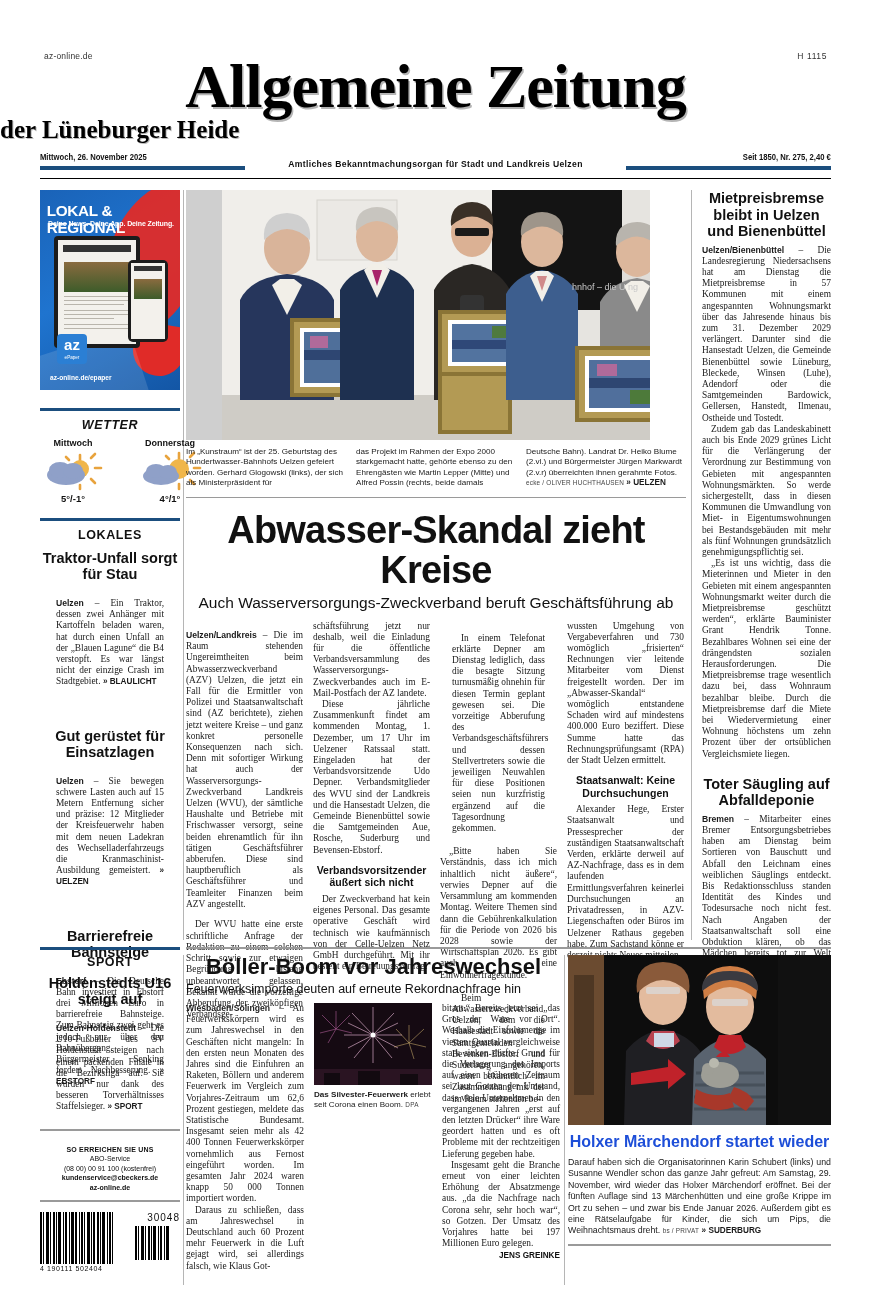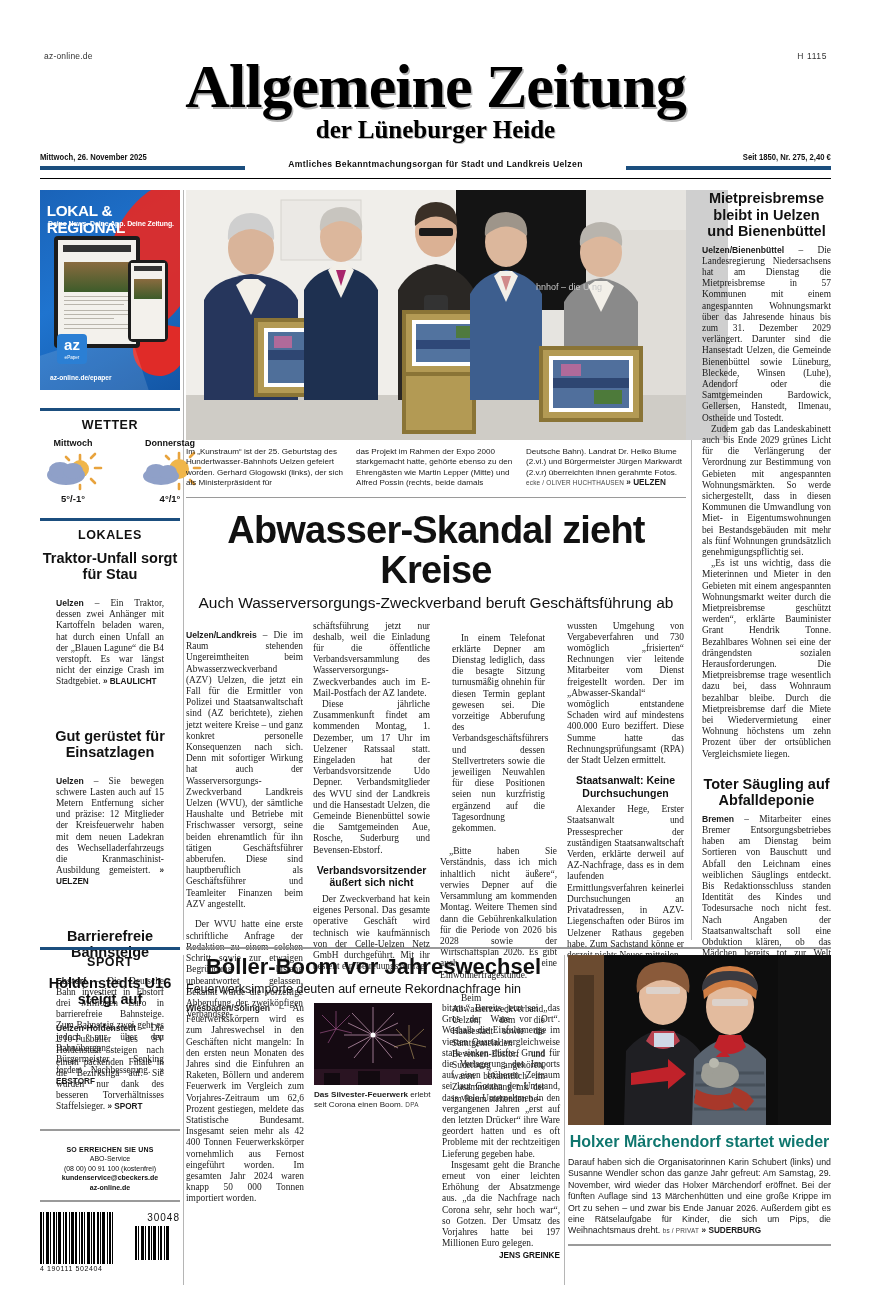--- a/index.html
+++ b/index.html
@@ -4,21 +4,21 @@
 <style>
   html,body{margin:0;padding:0;background:#ffffff;}
   body{width:871px;height:1300px;font-family:"Liberation Serif",serif;color:#111;overflow:hidden;}
   .page{position:relative;width:871px;height:1300px;background:#fff;}
 
   
   .masthead{position:absolute;left:0;top:0;width:871px;height:178px;}
   .mh-url{position:absolute;left:44px;top:51px;font-family:"Liberation Sans",sans-serif;font-size:8.5px;color:#333;letter-spacing:.2px;}
   .mh-code{position:absolute;right:44px;top:51px;font-family:"Liberation Sans",sans-serif;font-size:8.5px;color:#333;letter-spacing:.6px;}
   .mh-title{position:absolute;left:0;top:55px;width:871px;text-align:center;font-family:"Liberation Serif",serif;font-weight:bold;font-size:62px;line-height:62px;letter-spacing:-1px;color:#000;text-shadow:1.5px 1.5px 0 rgba(120,120,120,.55);}
-  .mh-sub{position:absolute;left:0;top:117px;width:871px;text-align:center;font-family:"Liberation Serif",serif;font-weight:bold;font-size:25px;line-height:26px;color:#000;text-shadow:1px 1px 0 rgba(120,120,120,.5);}
+  .mh-sub{position:absolute;left:0;top:117px;width:871px;font-family:"Liberation Serif",serif;font-weight:bold;font-size:25px;line-height:26px;color:#000;text-shadow:1px 1px 0 rgba(120,120,120,.5);}
   .mh-date{position:absolute;left:40px;top:152px;font-family:"Liberation Sans",sans-serif;font-size:8.5px;font-weight:600;color:#111;transform:scaleX(.9);transform-origin:left;}
   .mh-issue{position:absolute;right:40px;top:152px;font-family:"Liberation Sans",sans-serif;font-size:8.5px;font-weight:600;color:#111;transform:scaleX(.9);transform-origin:right;}
   .mh-rule{position:absolute;top:166px;height:4px;background:#1b4e7e;}
   .mh-rule.l{left:40px;width:205px;}
   .mh-rule.r{right:40px;width:205px;}
   .mh-organ{position:absolute;left:0;top:159px;width:871px;text-align:center;font-family:"Liberation Sans",sans-serif;font-size:8.6px;font-weight:bold;color:#111;letter-spacing:.35px;}
   .mh-botline{position:absolute;left:40px;top:178px;width:791px;height:1px;background:#000;}
 
   
   .rule{background:#1b4e7e;}
@@ -43,21 +43,21 @@
   .promo-tab .pg .ln{position:absolute;left:6px;height:1.4px;background:#b9b5ac;}
   .promo-ph{position:absolute;left:88px;top:70px;width:40px;height:82px;background:#1c1c1c;border-radius:5px;padding:3px;box-sizing:border-box;}
   .promo-ph .pg{width:100%;height:100%;background:#f3f1ec;position:relative;overflow:hidden;}
   .promo-ph .pg .ph2{position:absolute;left:3px;top:16px;right:3px;height:20px;background:linear-gradient(#8a6b3f,#3d5c2a);}
   .promo-ph .pg .hd2{position:absolute;left:3px;top:3px;right:3px;height:5px;background:#333;}
   .promo-logo{position:absolute;left:17px;bottom:26px;width:30px;height:30px;background:#2b7fd4;border-radius:4px;color:#fff;font-family:"Liberation Sans",sans-serif;font-weight:bold;font-size:15px;text-align:center;line-height:21px;}
   .promo-logo small{display:block;font-size:4.6px;line-height:5px;font-weight:normal;}
   .promo-url{position:absolute;left:10px;bottom:9px;font-family:"Liberation Sans",sans-serif;font-weight:bold;font-size:6.6px;color:#fff;}
 
   .wetter-rule{width:140px;height:3px;margin-top:18px;}
-  .wetter-h{margin-top:7px;}
+  .wetter-h{margin-top:7px;font-style:italic;}
   .wetter-box{margin-top:6px;display:flex;gap:31px;}
   .wcol{flex:1;text-align:center;}
   .wday{font-family:"Liberation Sans",sans-serif;font-weight:bold;font-size:9px;color:#111;}
   .wtemp{font-family:"Liberation Sans",sans-serif;font-weight:bold;font-size:9.5px;color:#111;margin-top:2px;}
   .wicon{height:40px;position:relative;margin-top:3px;}
 
   .lok-rule{width:140px;height:3px;margin-top:14px;}
   .brief{margin-top:8px;}
   .brief h3{margin:0 0 4px 0;font-family:"Liberation Sans",sans-serif;font-weight:bold;font-size:14.5px;line-height:16px;text-align:center;color:#111;}
   .brief p{margin:16px;}
@@ -68,21 +68,21 @@
   .contact .em{font-weight:bold;}
   .cgrey{height:2px;background:#9a9a9a;margin:10px 0 8px;}
   .cgrey2{height:2px;background:#9a9a9a;margin:8px 0 10px;}
   .barcode{display:flex;align-items:flex-start;gap:22px;}
   .bc{height:52px;display:flex;align-items:flex-end;}
   .bc i{display:block;background:#000;height:52px;}
   .bcnum{font-family:"Liberation Sans",sans-serif;font-size:10px;letter-spacing:1px;color:#111;text-align:right;}
 
   
   .center{position:absolute;left:186px;top:190px;width:500px;}
-  .photo{width:542px;height:250px;overflow:hidden;position:relative;background:#cfcfcf;}
+  .photo{width:428px;height:250px;overflow:hidden;position:relative;background:#cfcfcf;padding-left:36px;}
   .photo-cap{margin-top:9px;font-family:"Liberation Sans",sans-serif;font-weight:bold;font-size:14.5px;text-align:center;color:#111;}
   .cap3{display:flex;gap:10px;margin-top:7px;}
   .cap3 div{flex:1;font-family:"Liberation Sans",sans-serif;font-size:8.1px;line-height:10.4px;color:#1a1a1a;text-align:left;}
   .sep{height:1px;background:#9a9a9a;margin-top:8px;}
 
   .big-hl{margin-top:12px;font-family:"Liberation Sans",sans-serif;font-weight:bold;font-size:38px;line-height:40px;text-align:center;color:#111;letter-spacing:-.8px;}
   .big-sub{margin-top:4px;font-family:"Liberation Sans",sans-serif;font-size:15.5px;line-height:18px;text-align:center;color:#111;}
   .cols4{display:flex;gap:10px;margin-top:9px;}
   .cols4 > div{width:117px;}
   .sub-h{font-family:"Liberation Sans",sans-serif;font-weight:bold;font-size:10.5px;line-height:12.5px;text-align:center;color:#111;margin:8px 0 5px;}
@@ -98,21 +98,21 @@
   .btm-left-rule{position:absolute;left:40px;top:947px;width:140px;height:3px;background:#1b4e7e;}
   .bottom{position:absolute;left:186px;top:955px;width:375px;}
   .b-hl{font-family:"Liberation Sans",sans-serif;font-weight:bold;font-size:22px;line-height:24px;text-align:center;color:#111;}
   .b-sub{margin-top:3px;font-family:"Liberation Sans",sans-serif;font-size:12.5px;line-height:14px;color:#111;}
   .bcols{display:flex;gap:10px;margin-top:7px;}
   .bcols > div{width:118px;}
   .fw{width:118px;height:82px;background:#12070f;position:relative;overflow:hidden;}
   .fwcap{margin-top:5px;font-family:"Liberation Sans",sans-serif;font-size:8.1px;line-height:10.2px;color:#1a1a1a;}
   .bottom-right{position:absolute;left:568px;top:955px;width:263px;}
   .br-photo{width:263px;height:170px;background:#1b1b1b;position:relative;overflow:hidden;}
-  .br-hl{margin-top:8px;font-family:"Liberation Sans",sans-serif;font-weight:bold;font-size:16px;text-align:center;color:#0f766e;}
+  .br-hl{margin-top:8px;font-family:"Liberation Sans",sans-serif;font-weight:bold;font-size:16px;text-align:center;color:#1d4ed8;}
   .br-body{margin-top:6px;font-family:"Liberation Sans",sans-serif;font-size:8.8px;line-height:11.4px;text-align:justify;color:#1a1a1a;}
   .br-rule{margin-top:7px;height:2px;background:#9a9a9a;}
 
   .vrule{position:absolute;width:1px;background:#b5b5b5;}
 </style>
 </head>
 <body>
 
 <div class="page">
 
@@ -415,20 +415,21 @@
 
   <div class="btm-rule"></div>
   <div class="btm-left-rule"></div>
 
   <div class="bottom">
     <div class="b-hl">Böller-Boom vor Jahreswechsel</div>
     <div class="b-sub">Feuerwerksimporte deuten auf erneute Rekordnachfrage hin</div>
     <div class="bcols">
       <div>
         <p class="body" style="margin:0;"><b class="loc">Wiesbaden/Solingen</b> <span>– An Feuerwerkskörpern wird es zum Jahreswechsel in den Geschäften nicht mangeln: In den ersten neun Monaten des Jahres sind die Einfuhren an Raketen, Böllern und anderem Feuerwerk im Vergleich zum Vorjahres-Zeitraum um 62,6 Prozent gestiegen, meldete das Statistische Bundesamt. Insgesamt seien mehr als 42 400 Tonnen Feuerwerkskörper vornehmlich aus Fernost eingeführt worden. Im gesamten Jahr 2024 waren knapp 50 000 Tonnen importiert worden.</span></p>
+        <p class="body" style="text-indent:9px;margin:0;">Daraus zu schließen, dass am Jahreswechsel in Deutschland auch 60 Prozent mehr Feuerwerk in die Luft gejagt wird, sei allerdings falsch, wie Klaus Got-</p>
       </div>
       <div>
         <div class="fw">
           <svg width="118" height="82" viewBox="0 0 118 82" style="display:block;">
             <rect width="118" height="82" fill="#150a12"></rect>
             <g stroke="#e7b6d4" stroke-width="0.7" opacity=".9">
               <line x1="59" y1="32" x2="38" y2="10"></line>
                 <line x1="59" y1="32" x2="80" y2="10"></line>
               <line x1="59" y1="32" x2="30" y2="32"></line>
                 <line x1="59" y1="32" x2="88" y2="32"></line>

